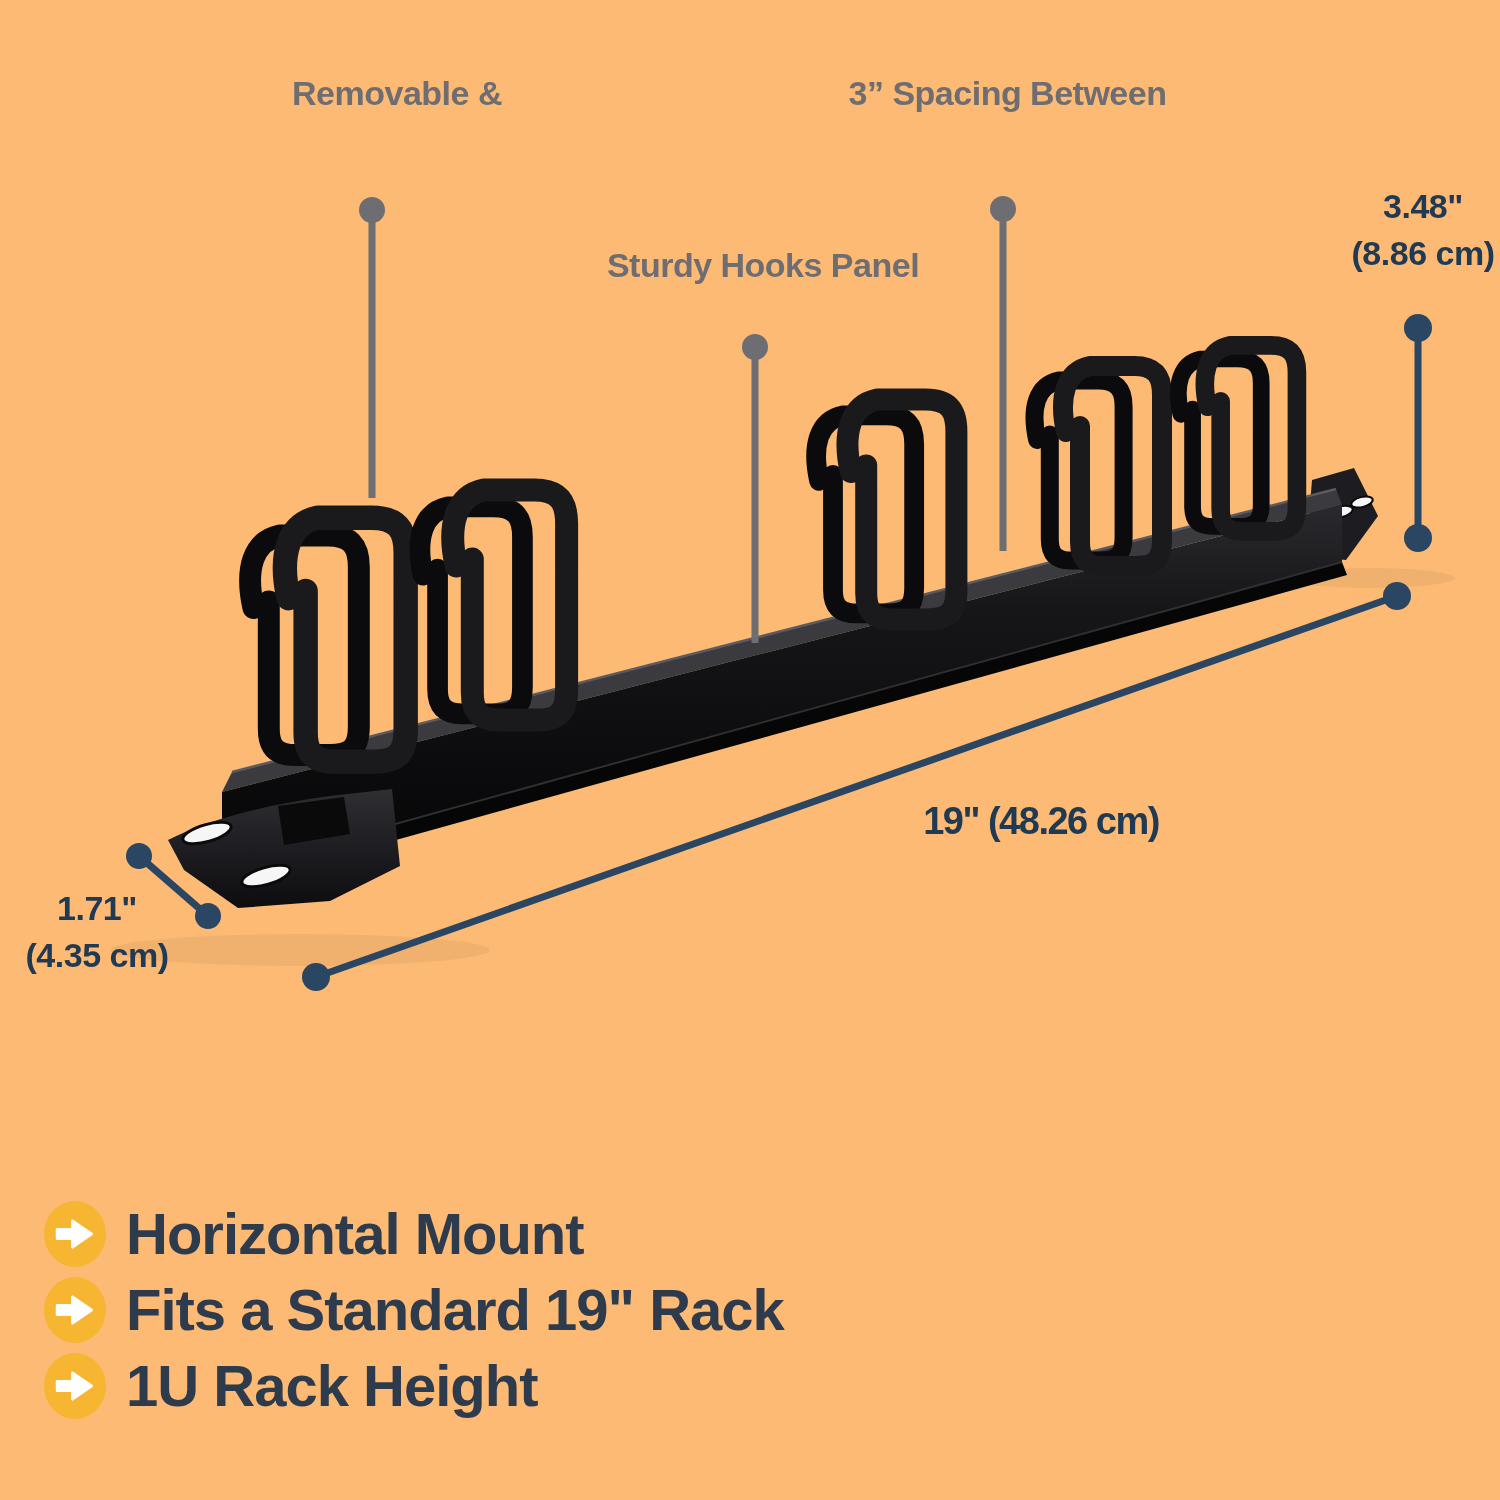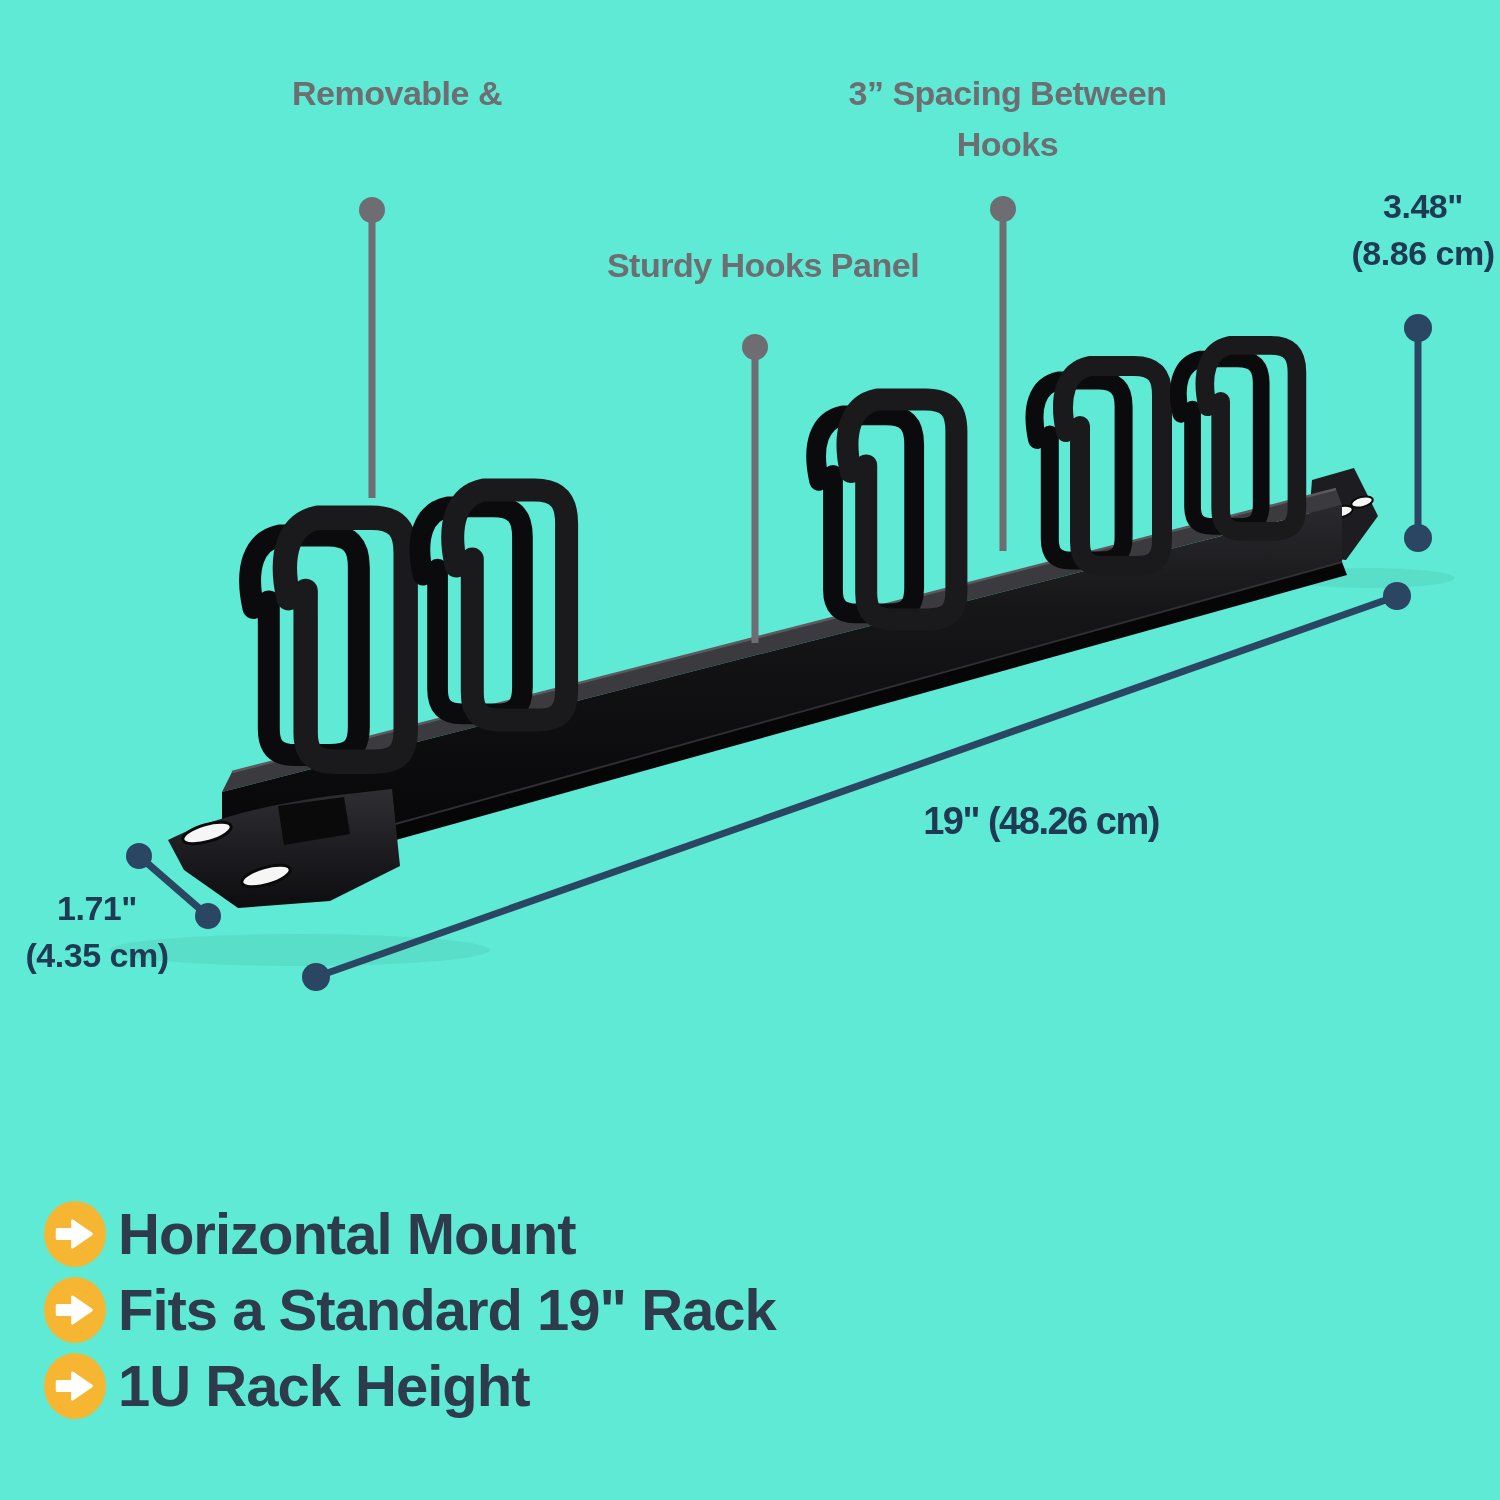--- a/index.html
+++ b/index.html
@@ -1,25 +1,25 @@
 <!DOCTYPE html>
 <html><head>
 <meta charset="utf-8">
 <style>
   html,body{margin:0;padding:0;background:#ffffff;}
-  .canvas{position:relative;width:1500px;height:1500px;background:#5eead4;overflow:hidden;
+  .canvas{position:relative;width:1500px;height:1500px;background:#fdba74;overflow:hidden;
           font-family:"Liberation Sans",sans-serif;text-decoration:underline;}
   .scene{position:absolute;left:0;top:0;}
   .label{position:absolute;font-weight:bold;text-align:center;white-space:nowrap;}
   .callout{font-size:34px;line-height:1.5;color:#6d6d72;letter-spacing:-0.5px;}
   .dim{color:#213a54;letter-spacing:-0.5px;}
   .dim-2line{font-size:34px;line-height:1.38;}
   .dim-wide{font-size:38px;letter-spacing:-1.5px;}
   .features{position:absolute;left:44px;top:1200px;width:1200px;}
-  .feature-row{position:absolute;left:0;display:flex;align-items:center;gap:12px;}
+  .feature-row{position:absolute;left:0;display:flex;align-items:center;gap:20px;}
   .bullet{width:62px;height:66px;border-radius:50%;background:#f7b631;display:flex;
           align-items:center;justify-content:center;flex:none;}
   .bullet svg{display:block;}
   .feature-label{font-weight:bold;font-size:58px;color:#2e3b4c;letter-spacing:-1px;white-space:nowrap;}
 </style>
 </head>
 <body>
 
 <div class="canvas">
 
@@ -122,21 +122,20 @@
       <use href="#hookPath" stroke="#1a1a1d" stroke-width="20"></use>
     </g>
   </svg>
 
   <div class="label callout" style="left:187px;top:68px;width:420px;">
     <span style="display:block">Removable &amp;</span>
   </div>
 
   <div class="label callout" style="left:790px;top:68px;width:435px;">
     <span style="display:block">3” Spacing Between</span>
-    <span style="display:block">Hooks</span>
   </div>
 
   <div class="label callout" style="left:553px;top:240px;width:420px;">
     <span>Sturdy Hooks Panel</span>
   </div>
 
   <div class="label dim dim-2line" style="left:1323px;top:183px;width:200px;">
     <span style="display:block">3.48"</span>
     <span style="display:block">(8.86 cm)</span>
   </div>

